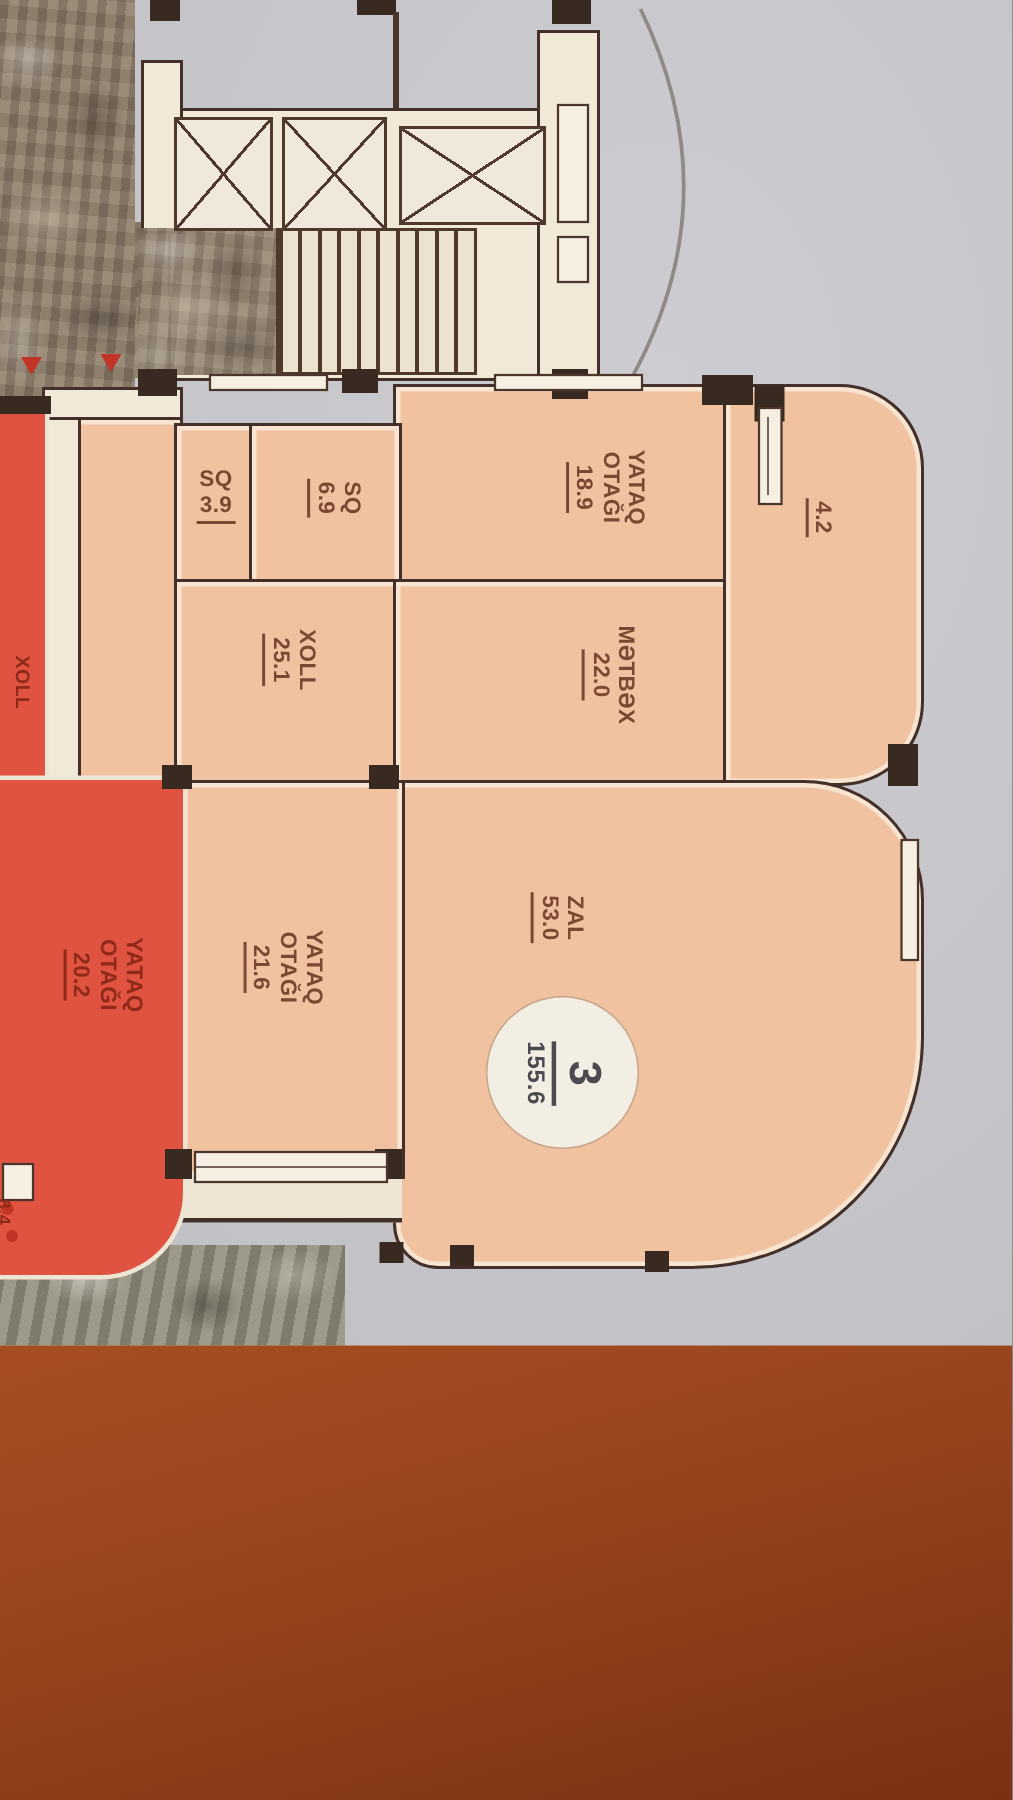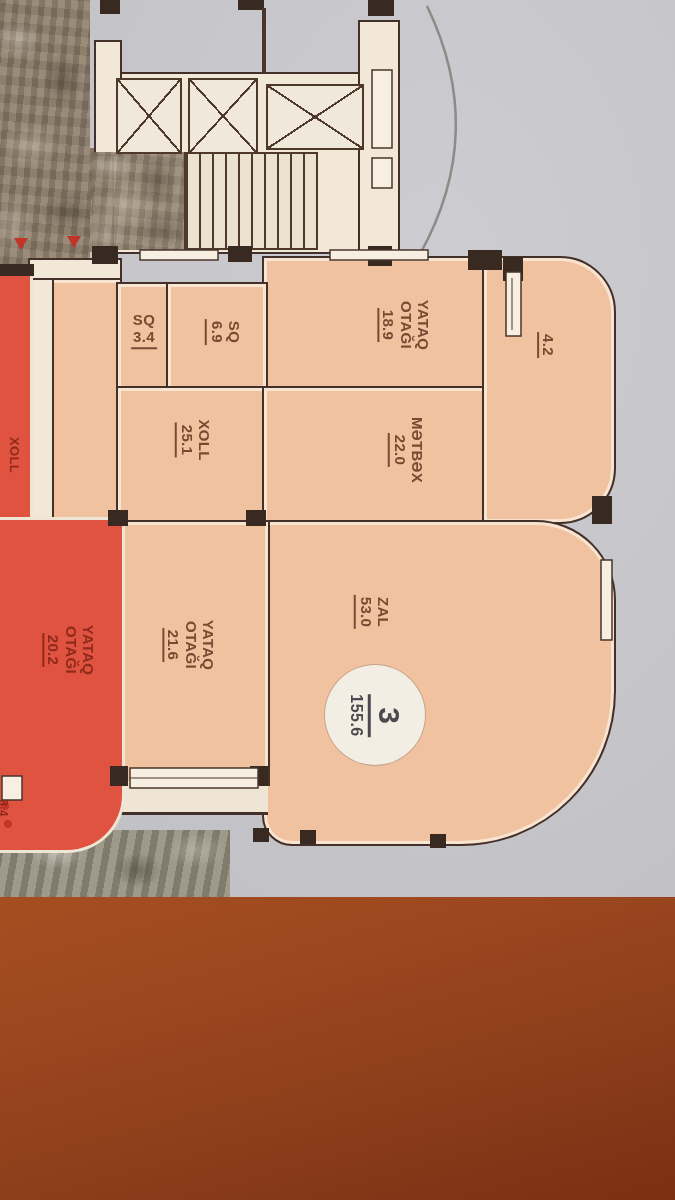--- a/index.html
+++ b/index.html
@@ -141,21 +141,21 @@
   <div class="rlabel" style="left:405px;top:325px;">
     <div class="rname" style="width:62px;">YATAQ OTAĞI</div>
     <div><span class="rarea">18.9</span></div>
   </div>
   <div class="rlabel" style="left:224px;top:332px;">
     <div class="rname">SQ</div>
     <div><span class="rarea">6.9</span></div>
   </div>
   <div class="rlabel norot" style="left:144px;top:330px;">
     <div class="rname">SQ</div>
-    <div><span class="rarea">3.4</span></div>
+    <div><span class="rarea">3.9</span></div>
   </div>
   <div class="rlabel" style="left:194px;top:440px;">
     <div class="rname">XOLL</div>
     <div><span class="rarea">25.1</span></div>
   </div>
   <div class="rlabel" style="left:407px;top:450px;">
     <div class="rname">MƏTBƏX</div>
     <div><span class="rarea">22.0</span></div>
   </div>
   <div class="rlabel" style="left:547px;top:345px;">

